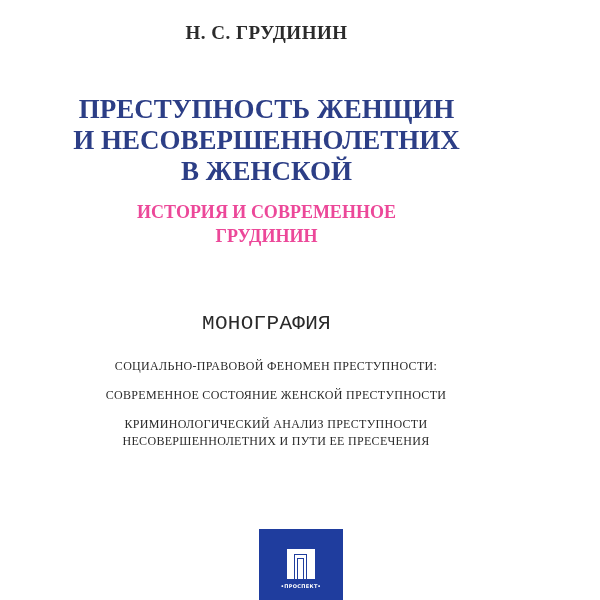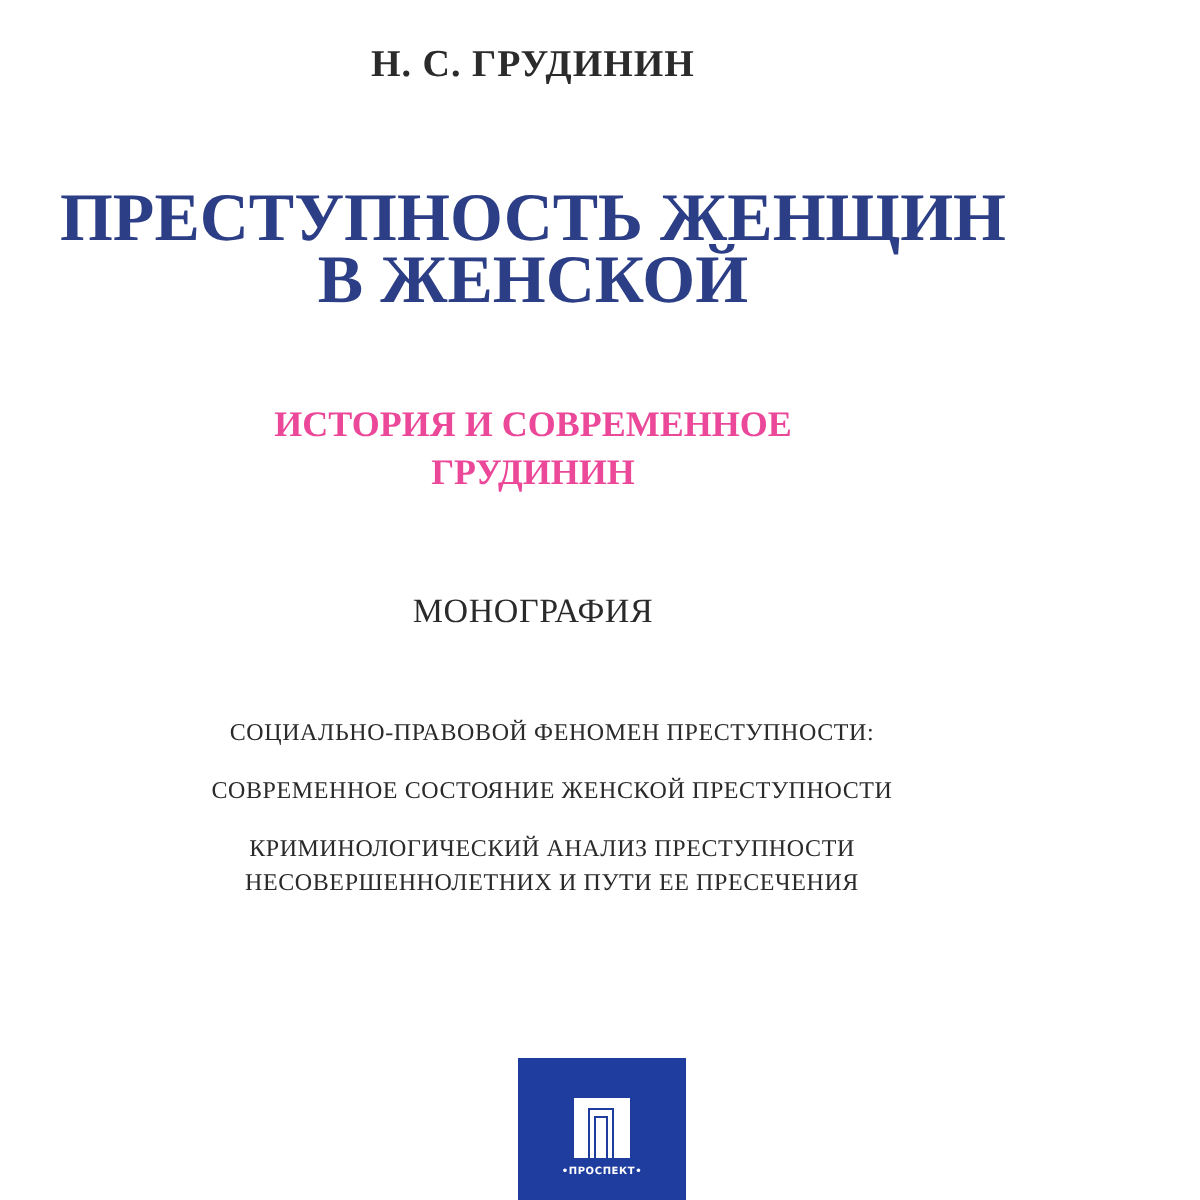--- a/index.html
+++ b/index.html
@@ -1,38 +1,39 @@
 <!DOCTYPE html>
 <html><head>
 <meta charset="utf-8">
 <style>
   html, body { margin:0; padding:0; }
   body { width:600px; height:600px; background:#ffffff; position:relative; overflow:hidden;
          font-family:"DejaVu Serif","Liberation Serif",serif; }
   .abs { position:absolute; left:0; width:533px; text-align:center; }
   .author { top:22px; font-family:"Liberation Serif",serif; font-weight:bold; font-size:19px; color:#2b2b2b; letter-spacing:0.5px; }
-  .title { top:94px; font-family:"Liberation Serif",serif; font-weight:bold; font-size:34px; line-height:31px; color:#2c3e86; }
+  .title { top:94px; font-family:"Liberation Serif",serif; font-weight:bold; font-size:27px; line-height:31px; color:#2c3e86; }
   .subtitle { top:200px; font-family:"Liberation Serif",serif; font-weight:bold; font-size:18px; line-height:24px; color:#ec4899; }
-  .genre { top:296px; font-family:Liberation Serif, serif; font-size:17px; color:#2a2a2a; letter-spacing:0.3px; }
+  .genre { top:312px; font-family:Liberation Mono, monospace; font-size:21px; color:#2a2a2a; letter-spacing:0.3px; }
   .topics { top:358px; font-family:"Liberation Serif",serif; font-size:12px; color:#2a2a2a; letter-spacing:0.3px; }
   .topic { line-height:17px; margin-bottom:12px; }
   .topic div { line-height:17px;margin-left:19px; }
   .publisher { position:absolute; left:259px; top:529px; width:84px; height:71px; background:#1f3d9e; }
   .logo { position:absolute; left:28px; top:20px; width:28px; height:30px; background:#ffffff; }
   .logo .arch { position:absolute; left:7px; top:5px; width:13px; height:25px; border:1.5px solid #1f3d9e; border-bottom:none; box-sizing:border-box; }
   .logo .arch2 { position:absolute; left:10px; top:9px; width:7px; height:21px; border:1.5px solid #1f3d9e; border-bottom:none; box-sizing:border-box; }
   .logo-text { position:absolute; left:0; top:54px; width:84px; text-align:center; color:#ffffff; font-family:"DejaVu Sans",sans-serif; font-size:5px; font-weight:bold; letter-spacing:0.3px; }
 </style>
 </head>
 <body>
 
 <div class="abs author">Н. С. ГРУДИНИН</div>
 
 <div class="abs title">
   <div>ПРЕСТУПНОСТЬ ЖЕНЩИН</div>
+  <div>И НЕСОВЕРШЕННОЛЕТНИХ</div>
   <div>В ЖЕНСКОЙ</div>
 </div>
 
 <div class="abs subtitle">
   <div>ИСТОРИЯ И СОВРЕМЕННОЕ</div>
   <div>ГРУДИНИН</div>
 </div>
 
 <div class="abs genre">МОНОГРАФИЯ</div>
 

